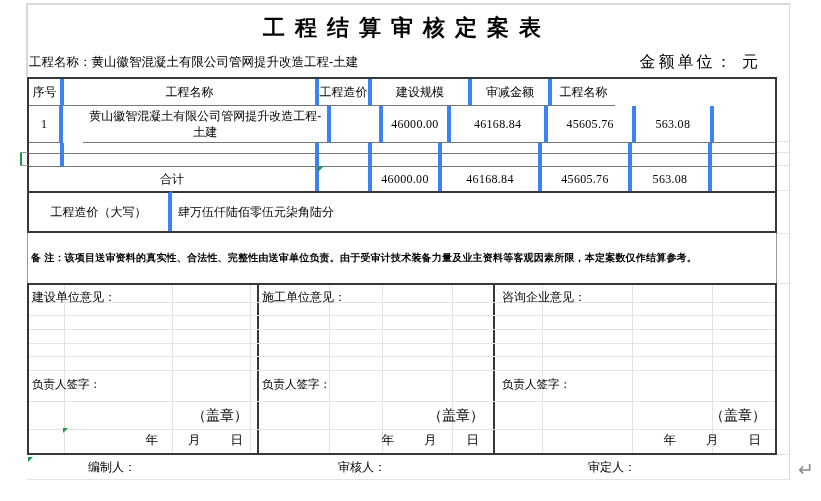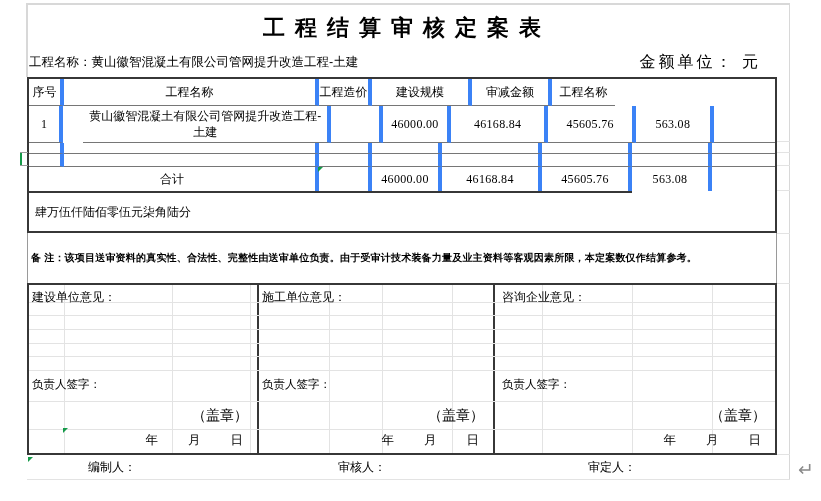--- a/index.html
+++ b/index.html
@@ -112,20 +112,21 @@
     <div class="cell" style="width:290px;">合计</div>
     <div class="cell" style="width:53px;"></div>
     <div class="cell num" style="width:70px;">46000.00</div>
     <div class="cell num" style="width:100px;">46168.84</div>
     <div class="cell num" style="width:90px;">45605.76</div>
     <div class="cell num" style="width:80px;">563.08</div>
     <div class="cell num" style="width:63px;"></div>
   </div>
 
   <div class="trow costrow" style="top:112px;height:40px;">
+    <div class="cell" style="width:143px;">工程造价（大写）</div>
     <div class="cell costval" style="width:603px;">肆万伍仟陆佰零伍元柒角陆分</div>
   </div>
 </div>
 
 <div class="abs noteband">
   <span class="notetext">备 注：该项目送审资料的真实性、合法性、完整性由送审单位负责。由于受审计技术装备力量及业主资料等客观因素所限，本定案数仅作结算参考。</span>
 </div>
 
 <div class="abs opinions">
 

